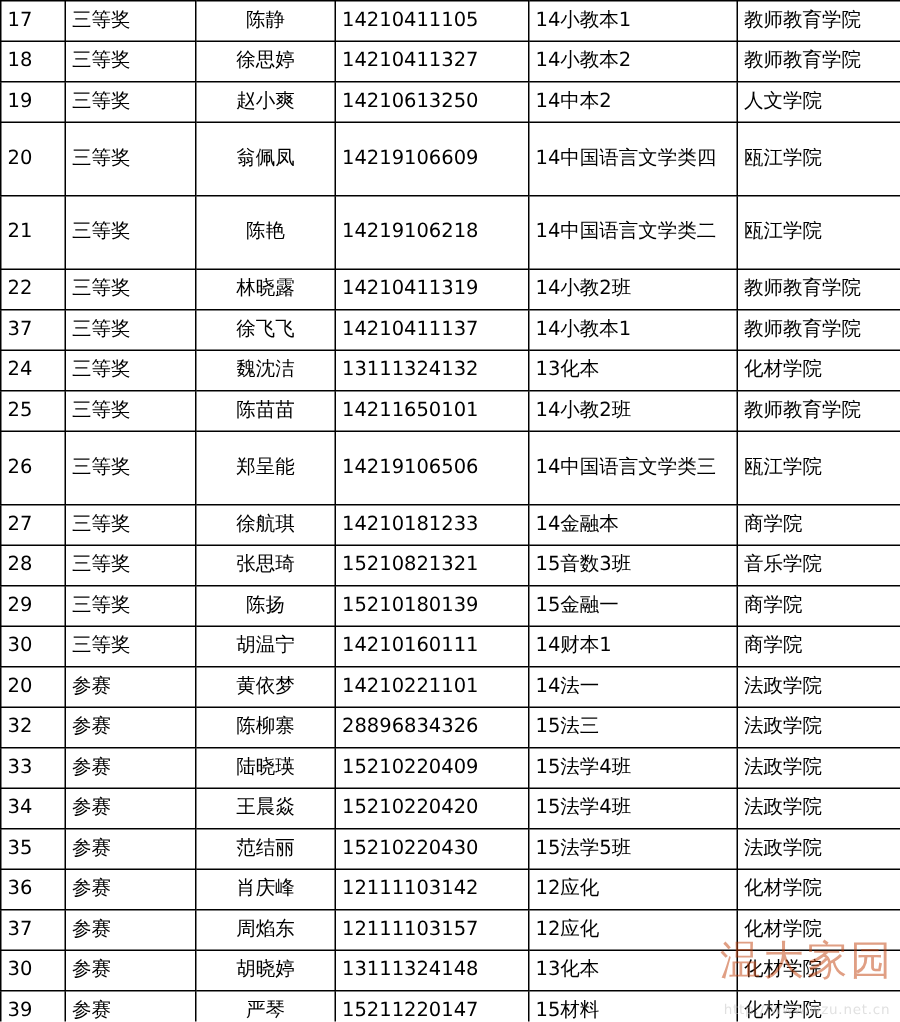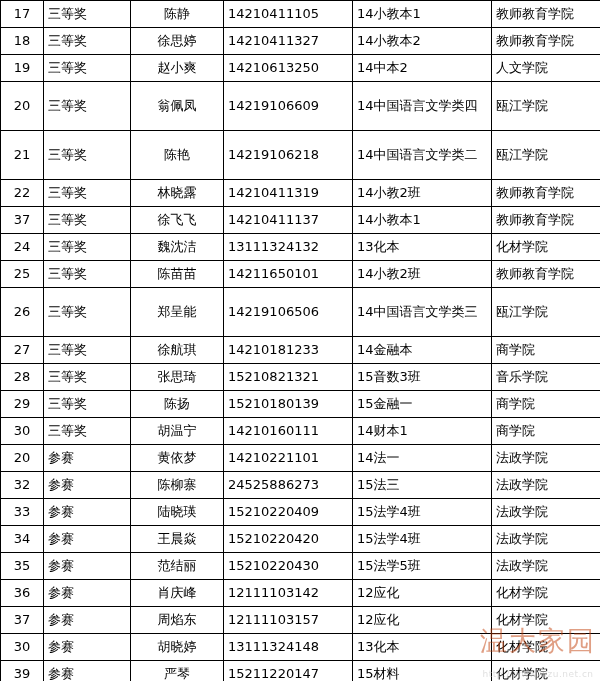--- a/index.html
+++ b/index.html
@@ -24,21 +24,20 @@
     font-size: 13px;
     color: #000000;
     padding: 2px 4px;
     line-height: 1.25;
     vertical-align: middle;
     white-space: normal;
     word-break: break-all;
   }
   .c-index {
     width: 34px;
-    text-align: center;
   }
   .c-award {
     width: 78px;
     text-align: left;
   }
   .c-name {
     width: 84px;
     text-align: center;
   }
   .c-id {
@@ -207,21 +206,21 @@
         <td class="c-award">参赛</td>
         <td class="c-name">黄依梦</td>
         <td class="c-id">14210221101</td>
         <td class="c-class">14法一</td>
         <td class="c-college">法政学院</td>
       </tr>
       <tr class="normal">
         <td class="c-index">32</td>
         <td class="c-award">参赛</td>
         <td class="c-name">陈柳寨</td>
-        <td class="c-id">24525886273</td>
+        <td class="c-id">28896834326</td>
         <td class="c-class">15法三</td>
         <td class="c-college">法政学院</td>
       </tr>
       <tr class="normal">
         <td class="c-index">33</td>
         <td class="c-award">参赛</td>
         <td class="c-name">陆晓瑛</td>
         <td class="c-id">15210220409</td>
         <td class="c-class">15法学4班</td>
         <td class="c-college">法政学院</td>

